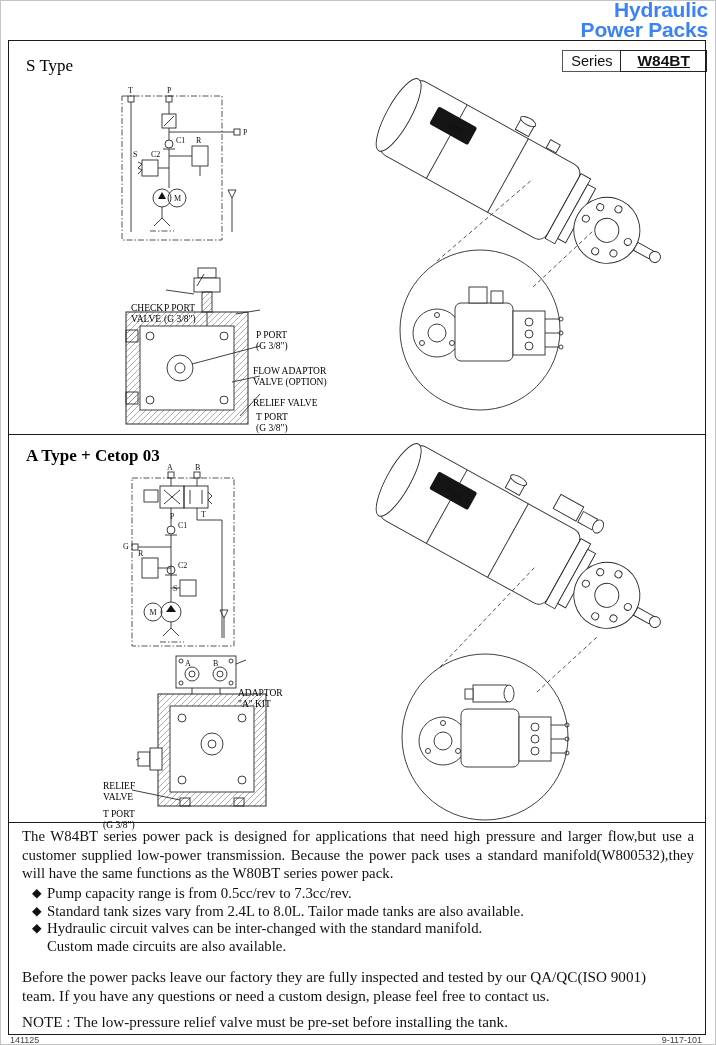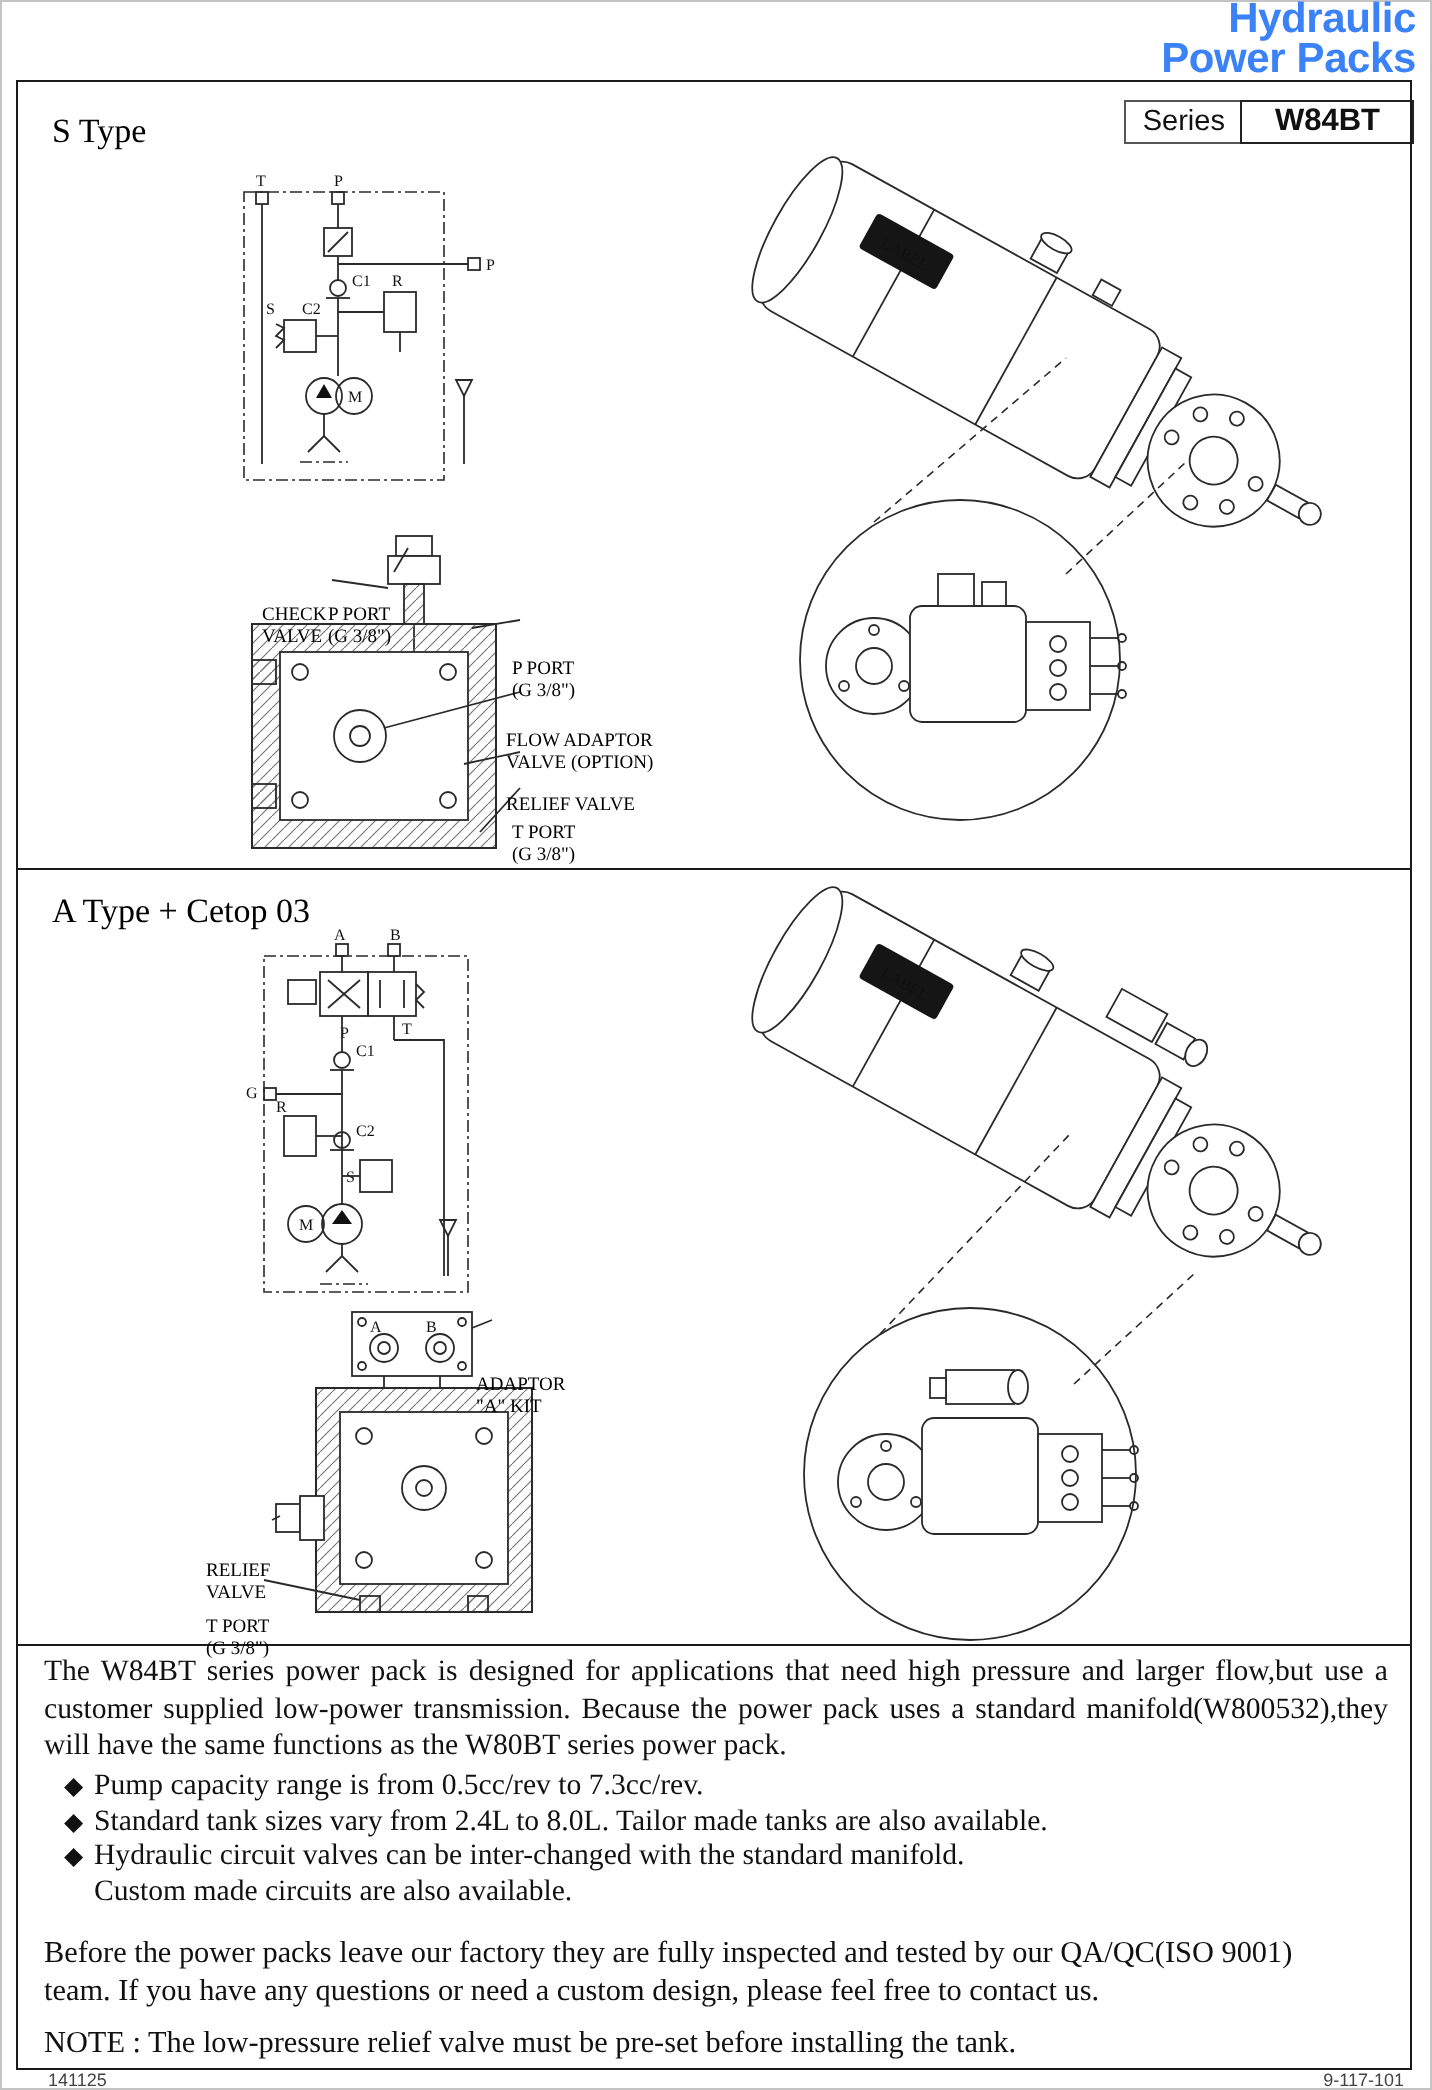--- a/index.html
+++ b/index.html
@@ -8,42 +8,42 @@
           box-shadow:0 0 0 1px #c4c4c4 inset; margin:0 auto; }
   .abs { position:absolute; }
 
   
   #title { top:0px; right:8px; text-align:right;
            font-family:"Liberation Sans", sans-serif; font-weight:700;
            font-size:21px; line-height:20px; letter-spacing:-0.2px; color:#3b82f6; }
   #series { top:50px; right:9px; display:flex; font-family:"Liberation Sans", sans-serif; }
   #series .cell1 { border:1px solid #555; padding:0 8px; font-size:14.5px; line-height:20px; }
   #series .cell2 { border:1px solid #222; margin-left:-1px; padding:0 16px;
-                   font-weight:700; font-size:15.5px; line-height:20px; }
+                   font-weight:700; font-size:15.5px; line-height:20px;text-decoration:underline; }
 
   
   .frame { left:8px; top:40px; width:698px; height:995px; border:1.6px solid #1a1a1a; box-sizing:border-box; }
   .h-rule { left:8px; width:698px; height:0; border-top:1.6px solid #1a1a1a; }
 
   .section-heading { font-size:17px; color:#000; }
 
   
   .callout { font-size:9.5px; line-height:1.12; white-space:pre-line; color:#000;margin-top:24px; }
 
   
   .para { font-size:14.8px; line-height:18.5px; }
   #intro { left:22px; top:827px; width:672px; text-align:justify; }
   #bullets { left:32px; top:885px; font-size:14.8px; line-height:17.5px; }
   .brow { display:flex; }
   .bglyph { width:15px; flex:none; font-size:12.5px; }
   #inspection { left:22px; top:956px; width:628px; font-size:15.2px; line-height:18.5px;margin-top:12px; }
   #note { left:22px; top:1013px; font-size:15.2px; }
 
   .footer { top:1035px; font-size:9px; font-family:"Liberation Sans", sans-serif; color:#444; }
-  #footer-left { left:24px; } #footer-right { right:14px; }
+  #footer-left { left:10px; } #footer-right { right:14px; }
 
   
   svg { overflow:visible; }
   svg text { font-family:"Liberation Serif", serif; font-size:8px; fill:#111; }
   .ln  { stroke:#2a2a2a; stroke-width:0.9; fill:none; }
   .fw  { fill:#fff; stroke:#2a2a2a; stroke-width:0.9; }
   .dd  { stroke:#2a2a2a; stroke-width:0.8; fill:none; stroke-dasharray:6 2 1.5 2; }
   .dsh { stroke:#2a2a2a; stroke-width:0.8; fill:none; stroke-dasharray:4 3; }
   .blk { fill:#111; stroke:none; }
 </style>
@@ -187,21 +187,21 @@
       <rect class="fw" x="106" y="216" width="12" height="12"></rect>
       <line class="ln" x1="160" y1="244" x2="174" y2="244"></line>
         <circle class="ln" cx="176" cy="244" r="2"></circle>
       <line class="ln" x1="160" y1="258" x2="174" y2="258"></line>
         <circle class="ln" cx="176" cy="258" r="2"></circle>
       <line class="ln" x1="160" y1="272" x2="174" y2="272"></line>
         <circle class="ln" cx="176" cy="272" r="2"></circle>
     </g>
   </svg>
 
-  <div class="abs section-heading" style="left:26px; top:446px;">A Type + Cetop 03</div>
+  <div class="abs section-heading" style="left:26px; top:446px;font-weight:bold;">A Type + Cetop 03</div>
 
   <svg class="abs" style="left:122px; top:462px;" width="125" height="195" viewBox="0 0 125 195">
     <rect class="dd" x="10" y="16" width="102" height="168"></rect>
     <text x="45" y="8">A</text>
     <text x="73" y="8">B</text>
     <rect class="ln" x="46" y="10" width="6" height="6"></rect>
     <rect class="ln" x="72" y="10" width="6" height="6"></rect>
     <line class="ln" x1="49" y1="16" x2="49" y2="24"></line>
     <line class="ln" x1="75" y1="16" x2="75" y2="24"></line>
     <rect class="ln" x="38" y="24" width="24" height="22"></rect>

